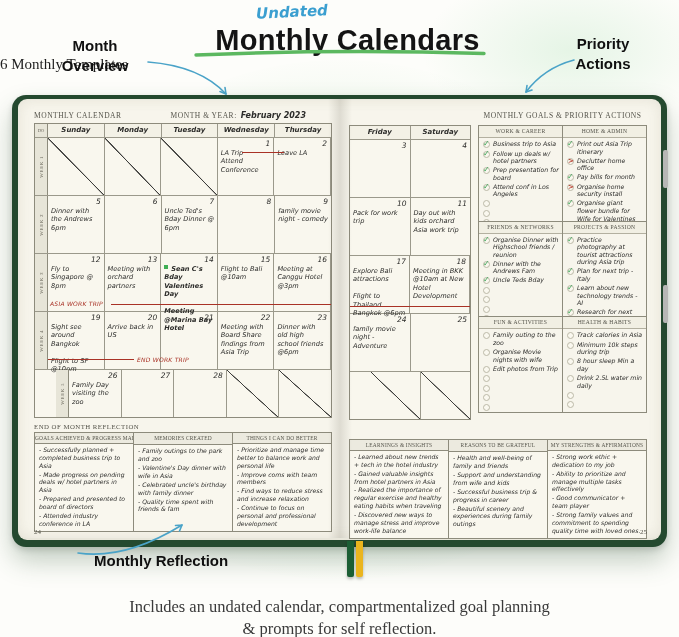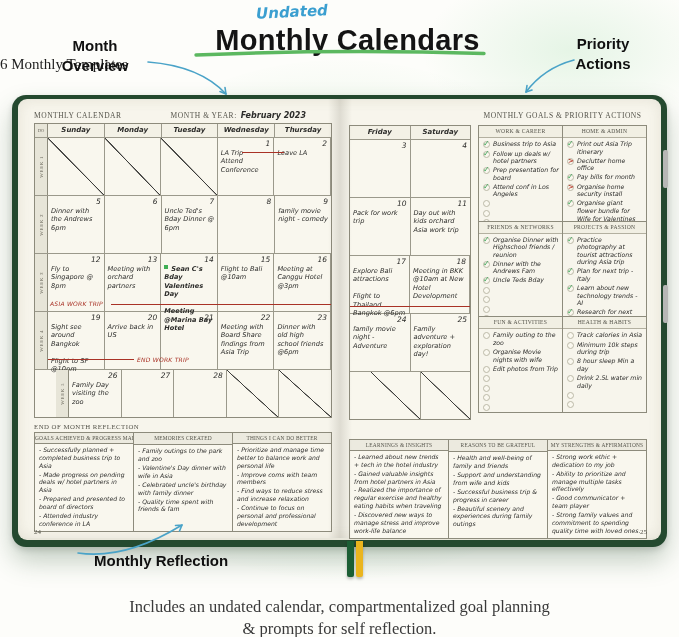--- a/index.html
+++ b/index.html
@@ -373,21 +373,20 @@
             </div>
             <div class="redline" style="bottom:6px;left:0;right:0;"></div>
           </div>
           <div class="crow" style="height:57px;">
             <div class="cell">
               <span class="date">24</span>
               <div class="ctext hand">family movie night - Adventure</div>
             </div>
             <div class="cell">
               <span class="date">25</span>
-              <div class="ctext hand">Family adventure + exploration day!</div>
             </div>
           </div>
           <div class="crow" style="height:47px;">
             <div class="cell crossed"></div>
             <div class="cell crossed"></div>
           </div>
         </div>
 
         <div class="goals">
           <div class="gsec-row">

